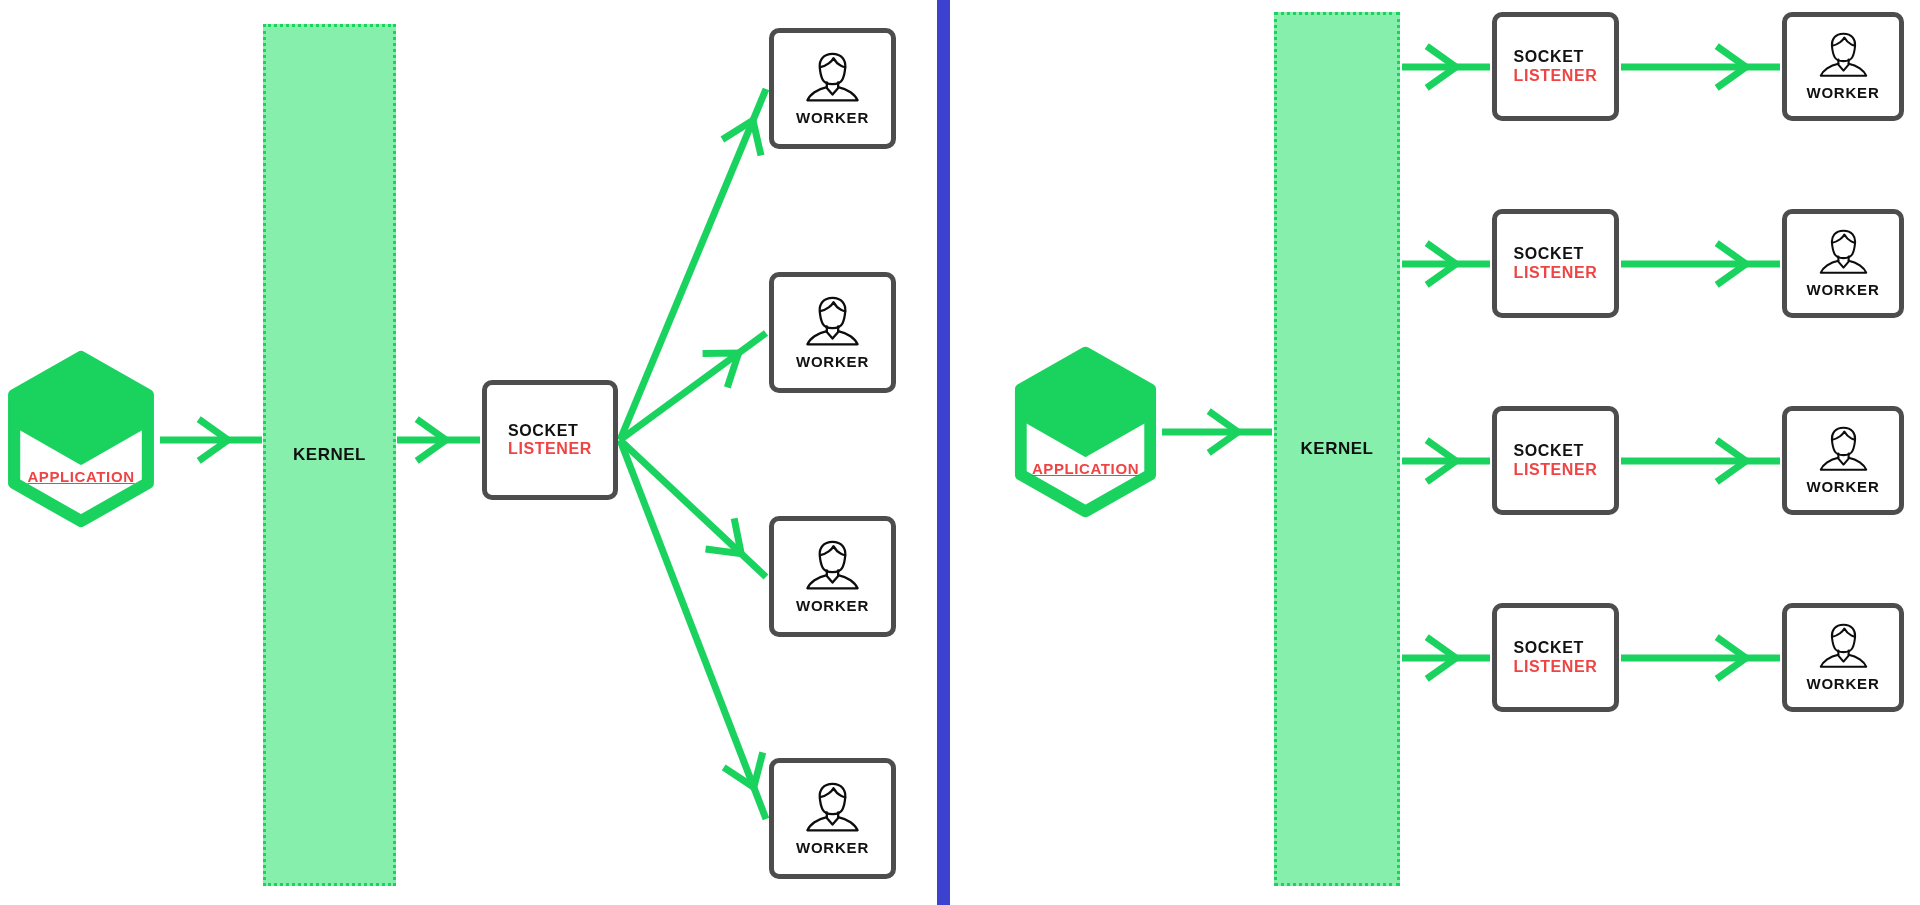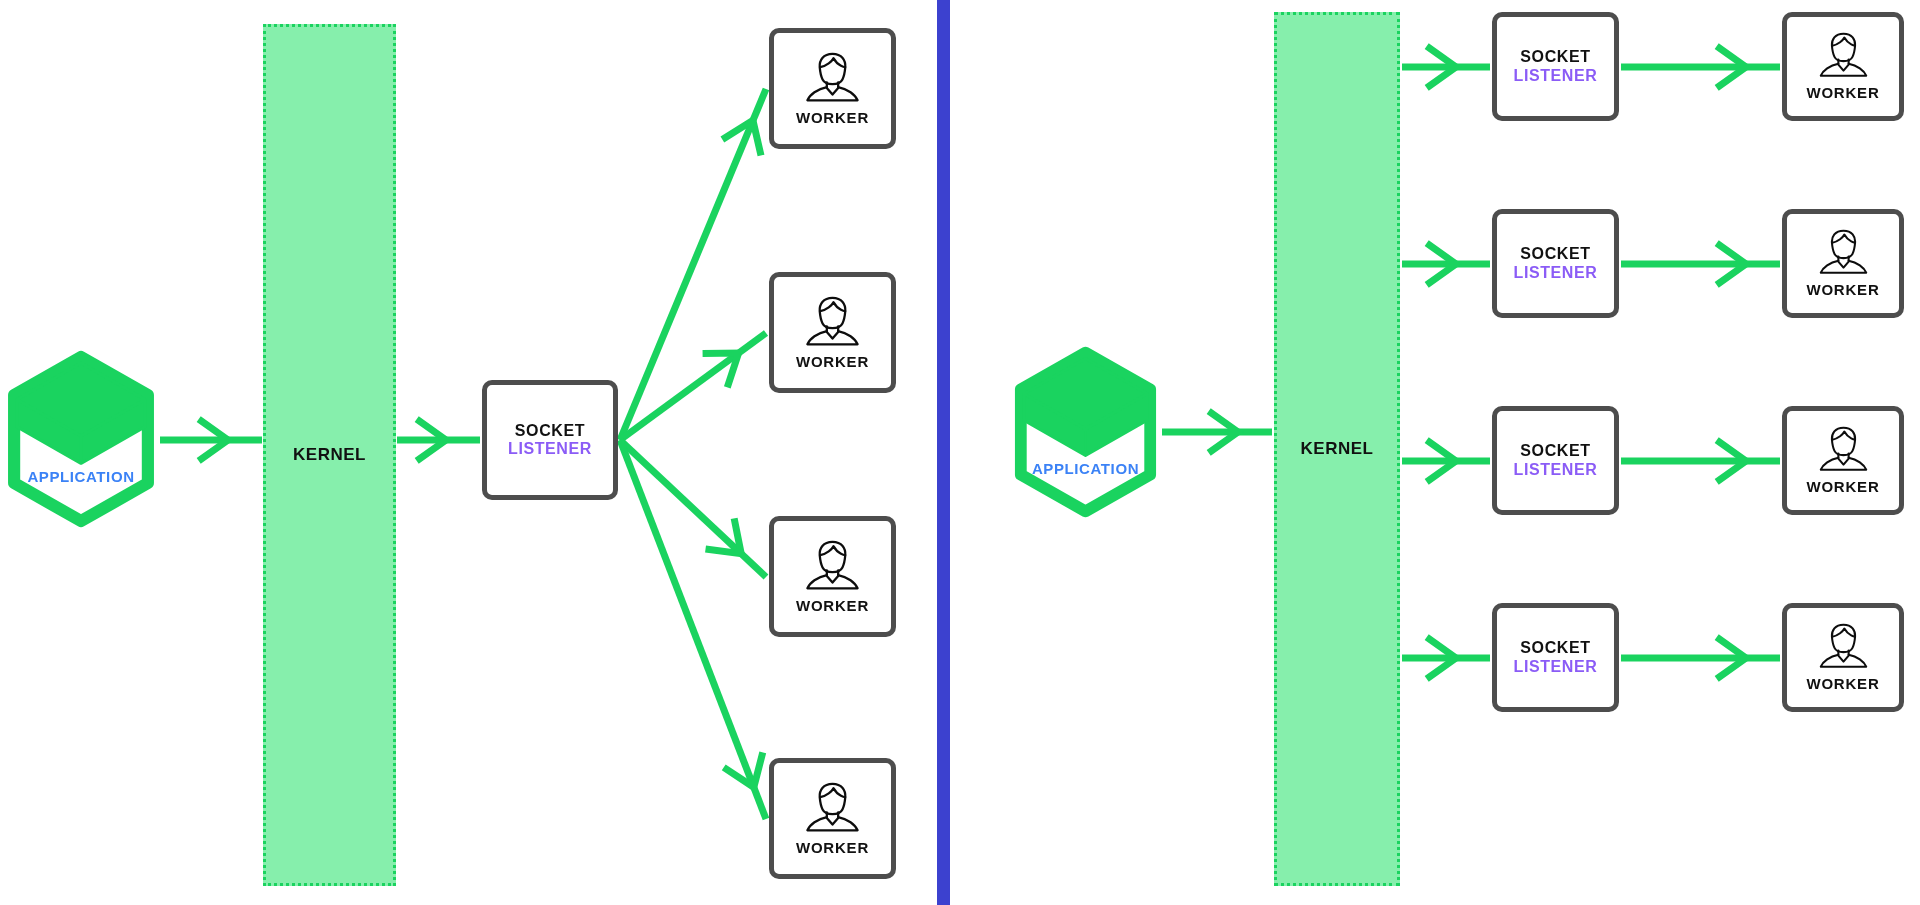--- a/index.html
+++ b/index.html
@@ -45,36 +45,35 @@
     justify-content: center;
   }
   .kernel-label {
     font-size: 17px;
     font-weight: bold;
     letter-spacing: 0.5px;
     color: #111111;
     text-align: center;
   }
   .sl-text {
-    text-align: center;
     line-height: 1.15;
   }
   .sl-line1 {
     display: block;
     font-size: 16px;
     font-weight: bold;
     letter-spacing: 0.6px;
     color: #111111;
   }
   .sl-line2 {
     display: block;
     font-size: 16px;
     font-weight: bold;
     letter-spacing: 0.6px;
-    color: #8b5cf6;
+    color: #ef4444;
   }
   .worker-label {
     font-size: 15px;
     font-weight: bold;
     letter-spacing: 0.8px;
     color: #111111;
     margin-top: 4px;
     text-align: center;
   }
   .worker-icon {
@@ -83,22 +82,23 @@
   .app-hex {
     position: absolute;
   }
   .app-label {
     position: absolute;
     width: 100%;
     text-align: center;
     font-size: 15px;
     font-weight: bold;
     letter-spacing: 0.6px;
-    color: #3b82f6;
+    color: #ef4444;
     pointer-events: none;
+    text-decoration: underline;
   }
   .divider {
     position: absolute;
     background: #3c41cf;
   }
 </style>
 </head>
 <body>
 
 <div id="canvas">

